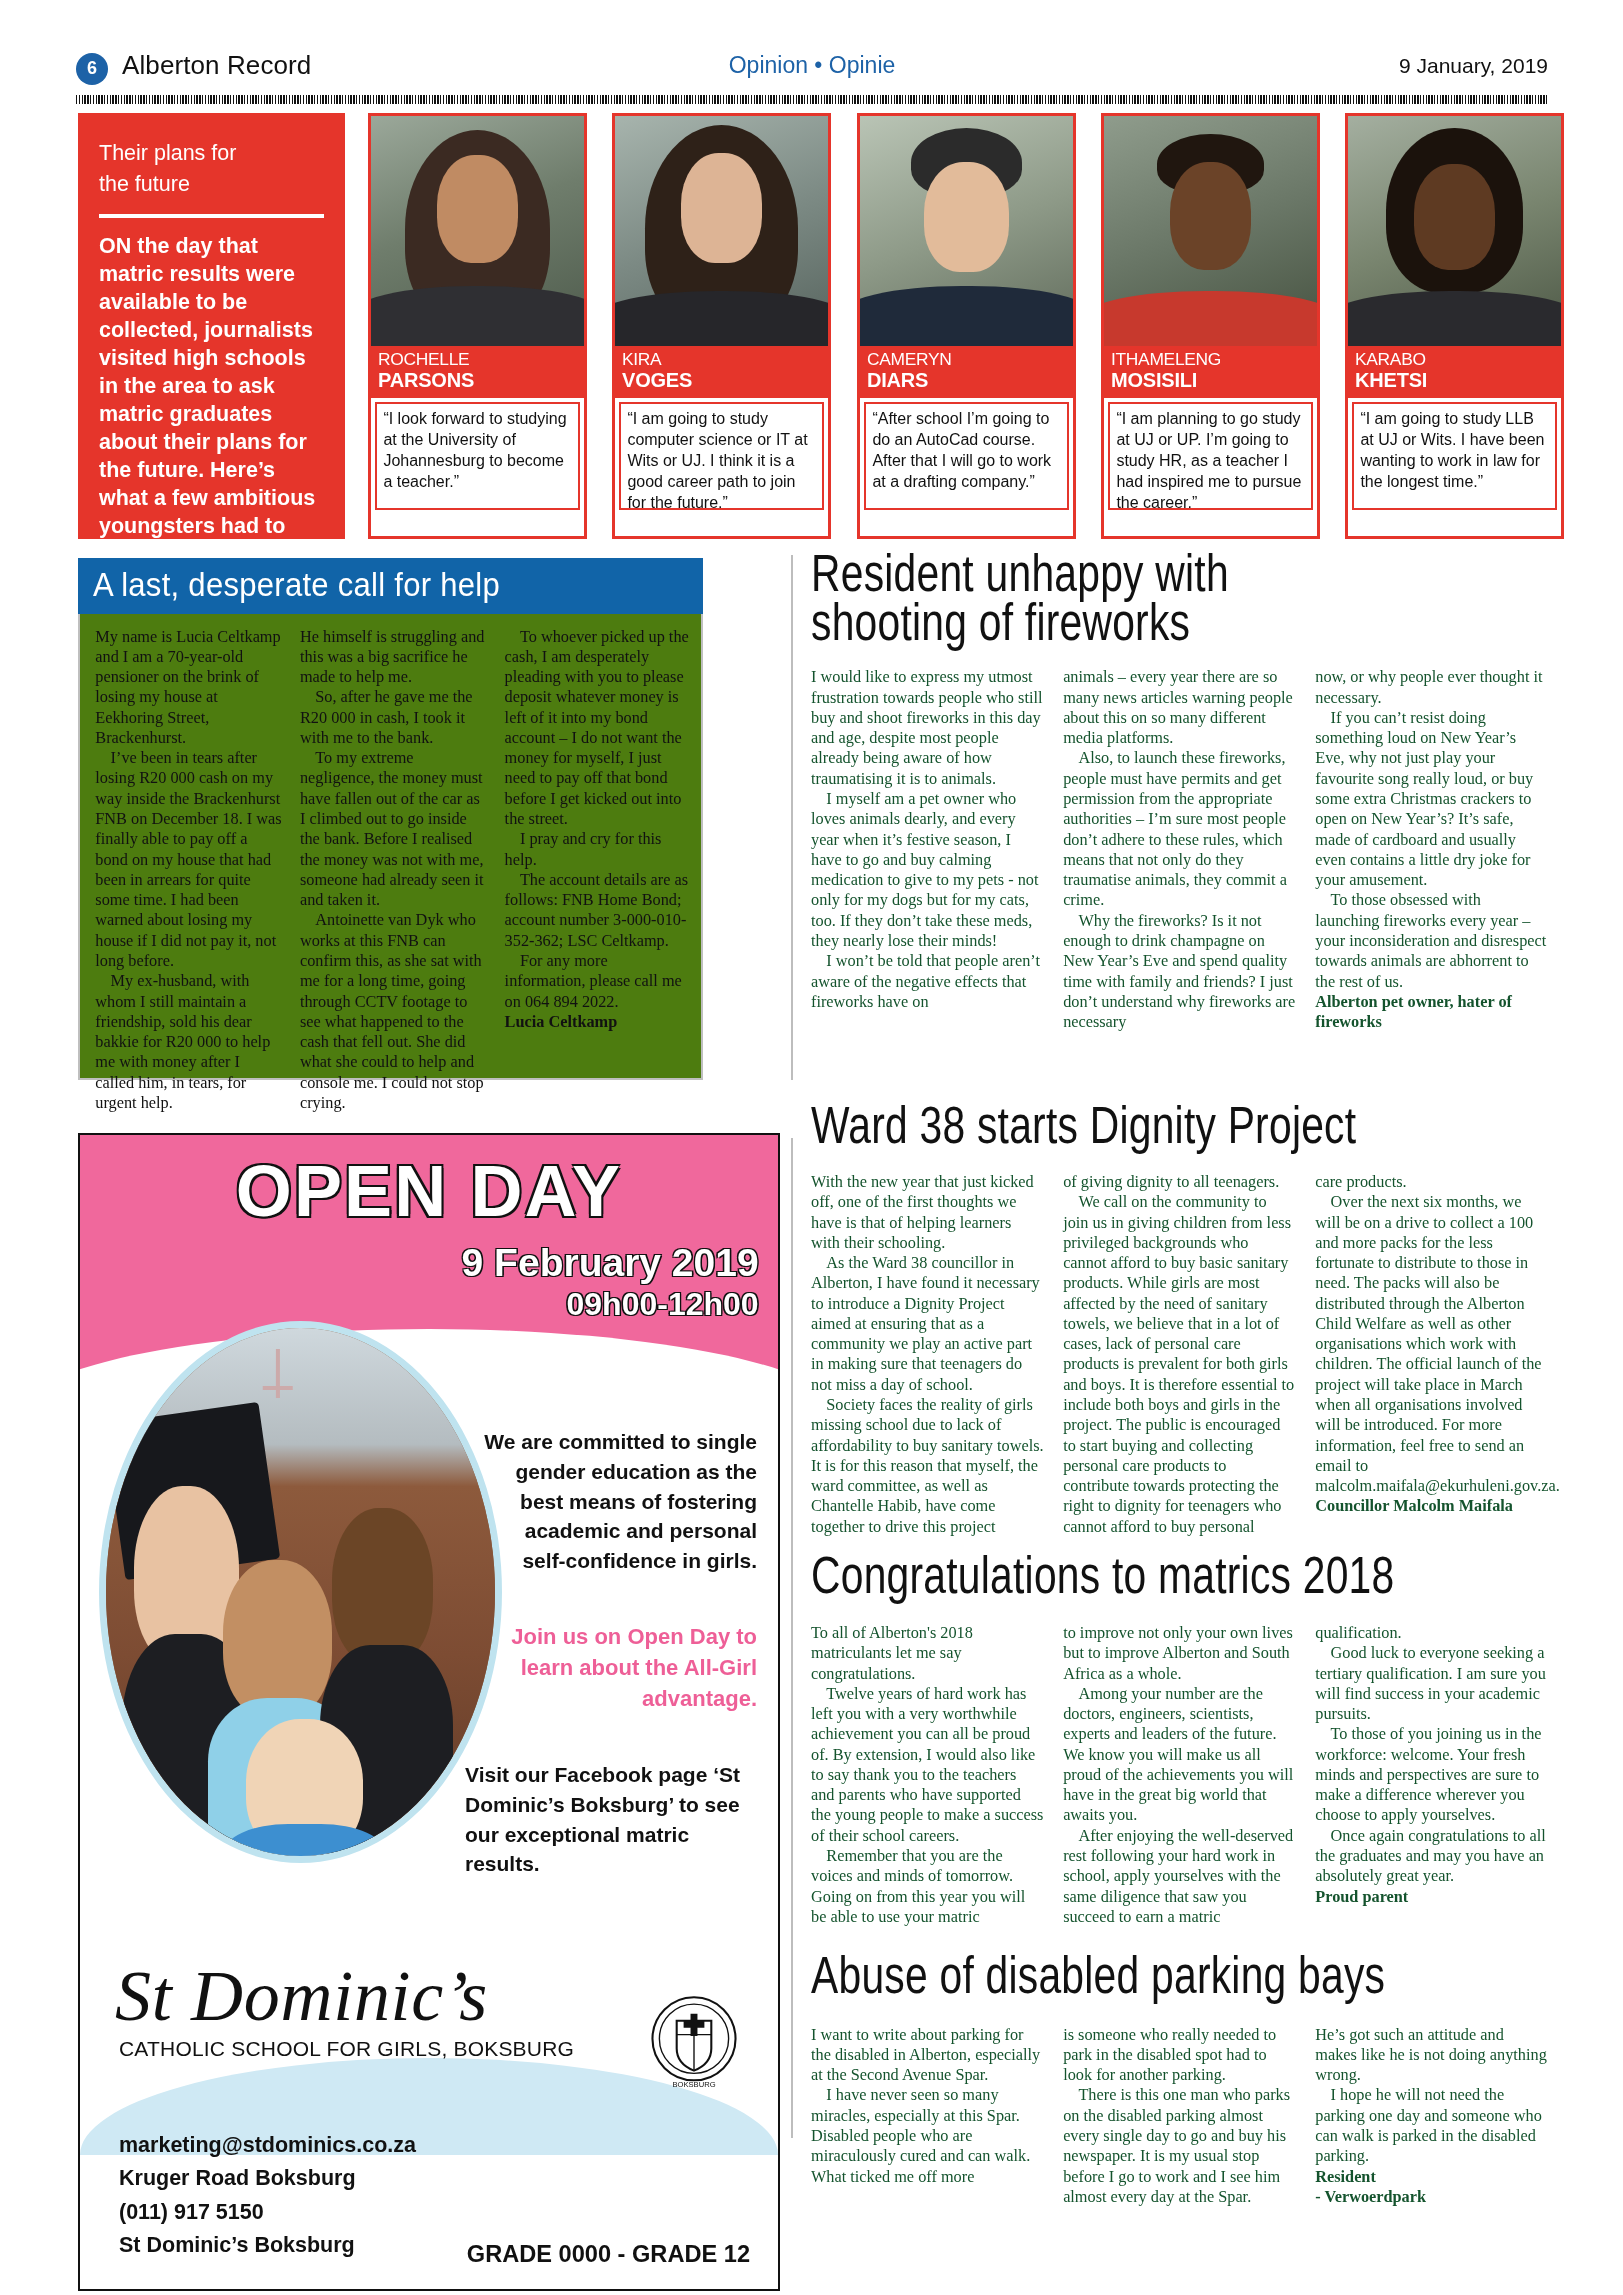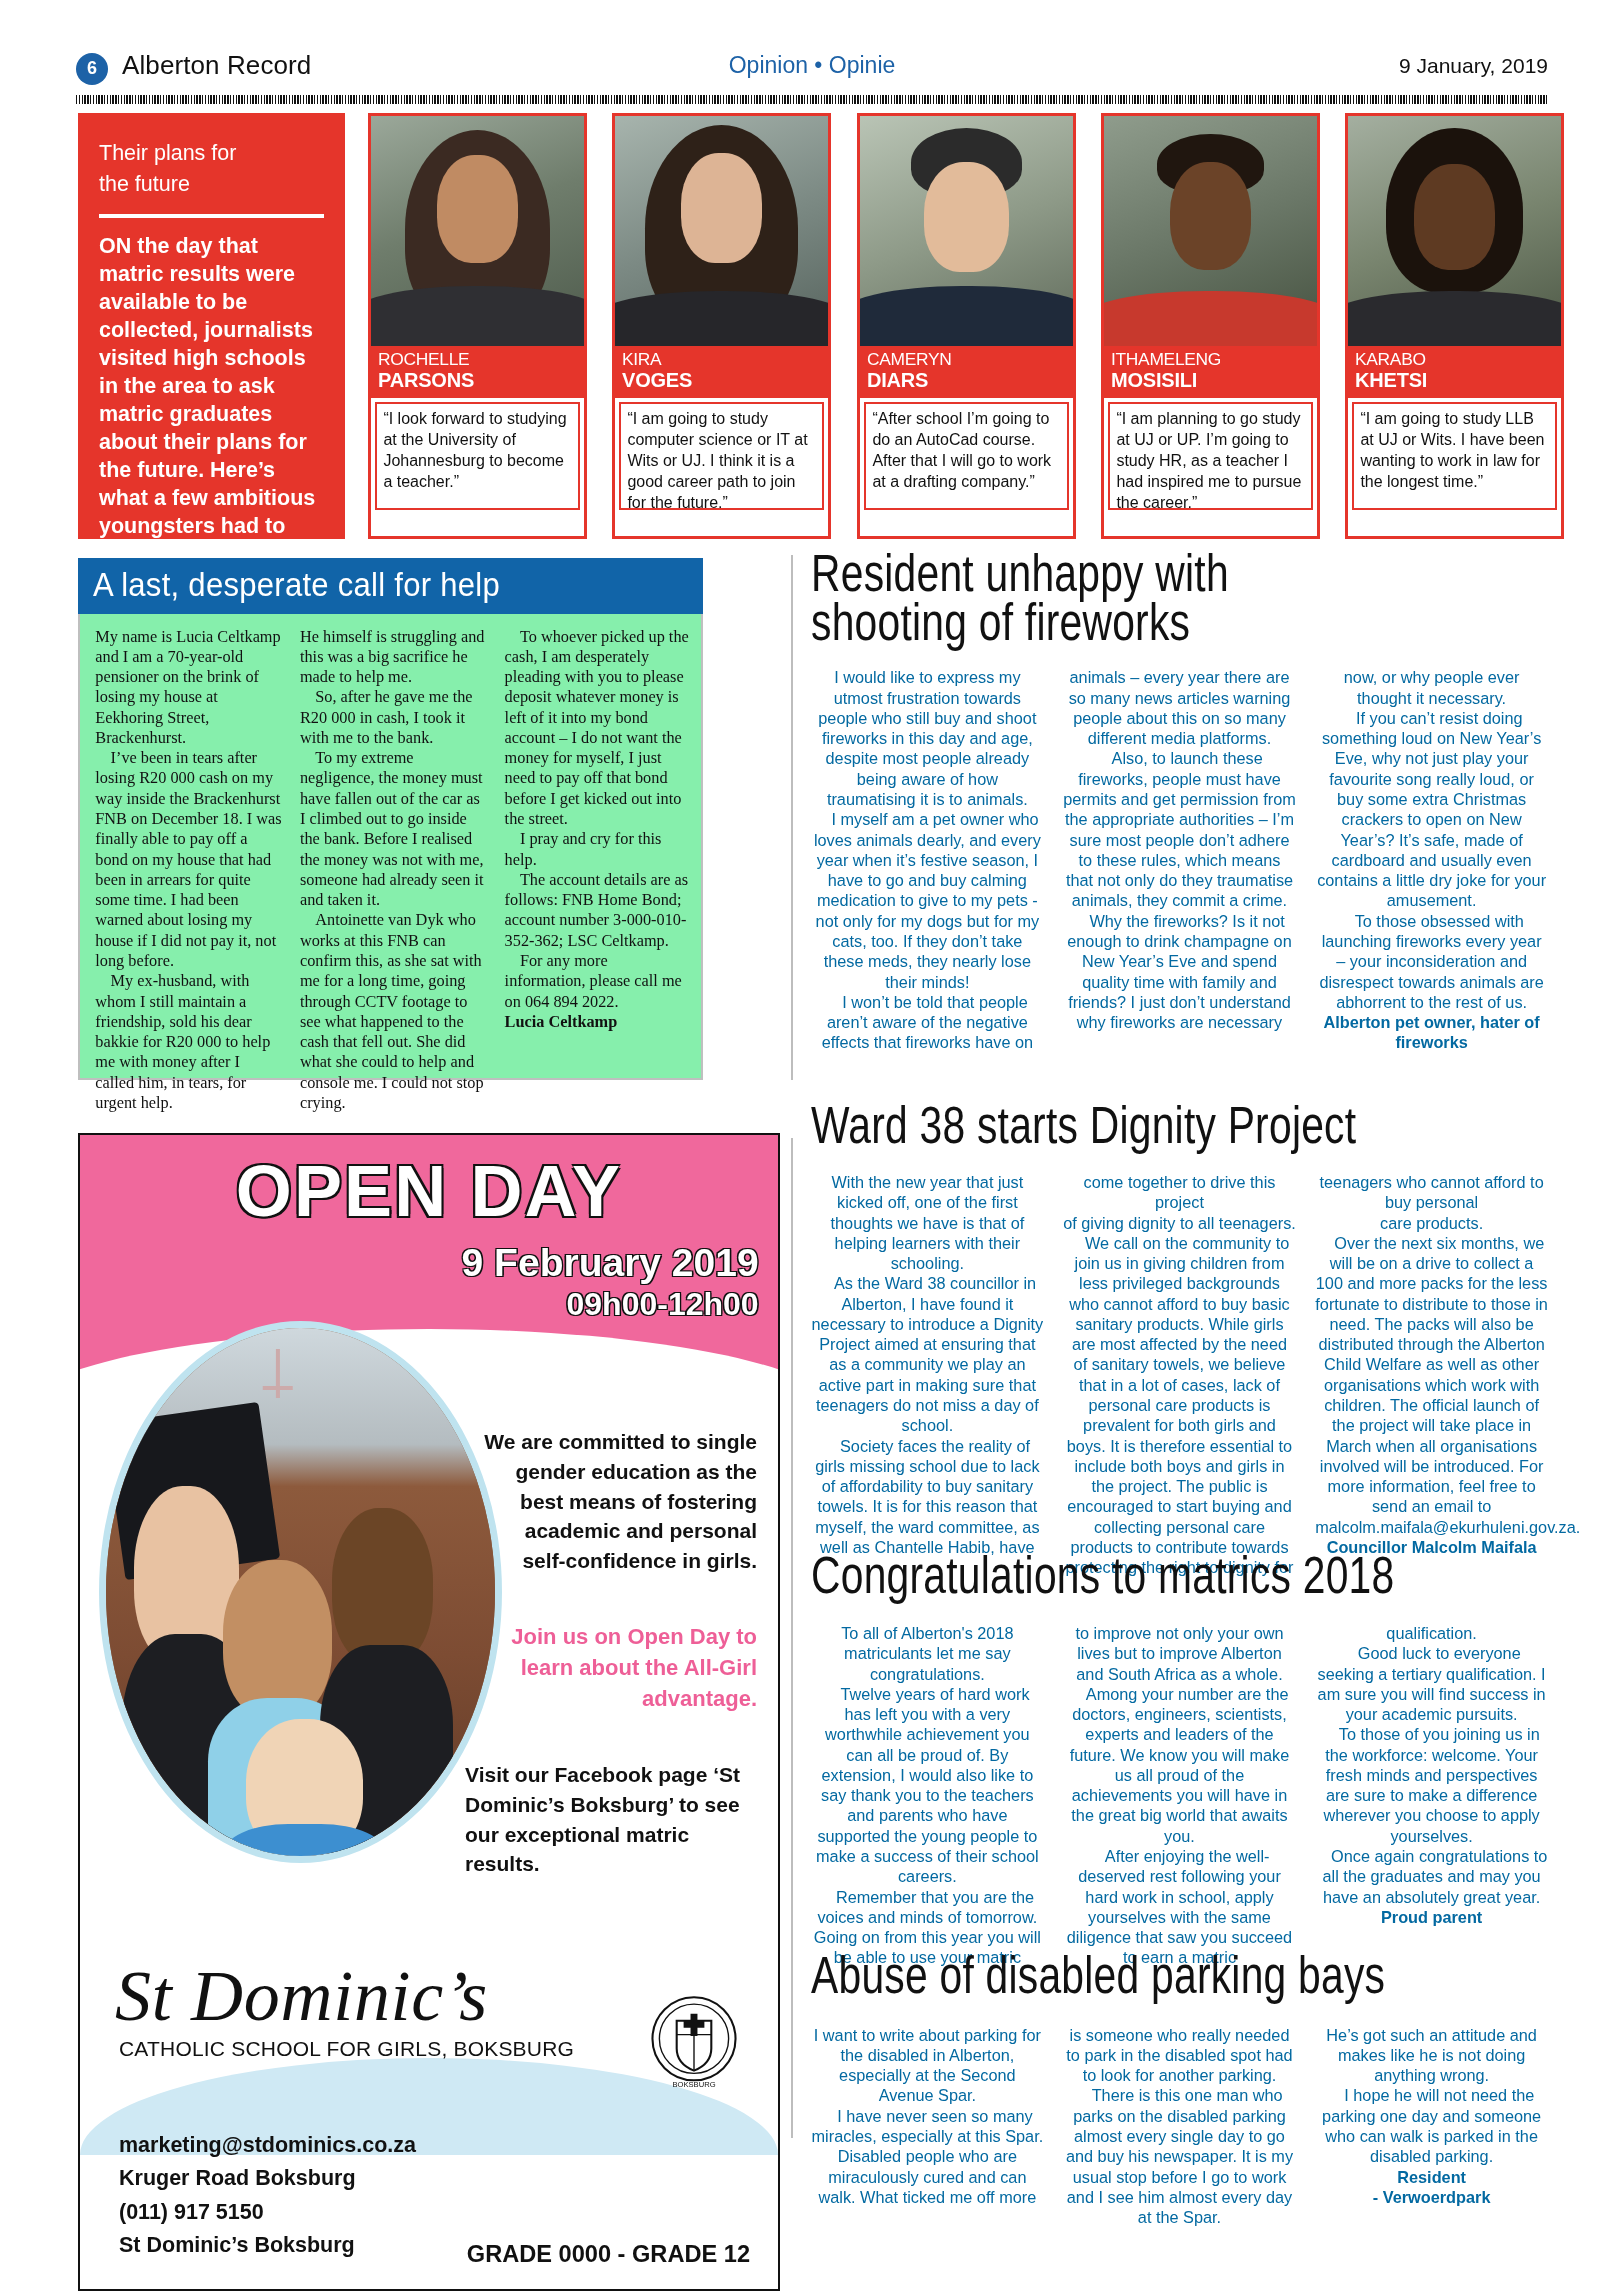--- a/index.html
+++ b/index.html
@@ -35,34 +35,34 @@
   .ph{position:absolute;inset:0;}
   .ph .bg{position:absolute;inset:0;}
   .ph .head{position:absolute;border-radius:46% 46% 42% 42%;}
   .ph .hair{position:absolute;border-radius:50% 50% 40% 40%;}
   .ph .torso{position:absolute;left:-10%;width:120%;bottom:0;border-radius:48% 48% 0 0;}
 
   
   .blue-bar{position:absolute;left:78px;top:558px;width:625px;height:56px;background:#1164a8;}
   .blue-bar span{position:absolute;left:15.3px;top:8.3px;font-size:33px;color:#fff;font-family:"Liberation Sans",sans-serif;
     transform:scaleX(.94);transform-origin:left center;letter-spacing:0.3px;}
-  .letter-box{position:absolute;left:78px;top:614px;width:625px;height:466px;border:2.1px solid #bfbfbf;border-top:none;box-sizing:border-box;background:#86efac;padding-left:27px;}
+  .letter-box{position:absolute;left:78px;top:614px;width:625px;height:466px;border:2.1px solid #bfbfbf;border-top:none;box-sizing:border-box;background:#4d7c0f;padding-left:27px;}
   .letter-cols{position:absolute;left:15.3px;top:12.5px;width:596px;column-count:3;column-gap:18px;}
   .letter-cols p{margin:0;font-size:16.3px;line-height:1.245;text-align:left;font-family:"Liberation Serif",serif;color:#111;}
   .letter-cols p.ind{text-indent:15.3px;}
   .letter-cols p.sig{font-weight:bold;}
 
   
   .vdiv{position:absolute;background:#bdbdbd;width:2.1px;}
   .art{position:absolute;}
   .art h2{margin:0;font-size:51px;line-height:.96;font-weight:normal;color:#111;
     font-family:"Liberation Sans",sans-serif;transform:scaleX(.80);transform-origin:left top;letter-spacing:0.3px;white-space:nowrap;}
   .art h2.wrap{white-space:normal;}
   .art .cols{column-gap:19.4px;}
-  .art .cols p{margin:0;font-size:16.3px;line-height:1.245;font-family:Liberation Sans, sans-serif;color:#0369a1;text-align:center;}
+  .art .cols p{margin:0;font-size:16.3px;line-height:1.245;font-family:Liberation Serif, serif;color:#14532d;}
   .art .cols p.ind{text-indent:15.3px;}
   .art .cols p.sig{font-weight:bold;}
 
   
   .ad{position:absolute;left:78px;top:1133px;width:702px;height:1158px;border:2.8px solid #111;box-sizing:border-box;background:#fff;overflow:hidden;}
   .ad-pink{position:absolute;left:0;top:0;width:100%;height:250px;background:#f0689c;}
   .ad-pink:after{content:"";position:absolute;left:-10%;bottom:-124px;width:120%;height:180px;background:#fff;border-radius:50%;}
   .ad-openday{position:absolute;left:0;right:0;top:15.3px;text-align:center;font-size:72px;font-weight:bold;color:#fff;
     letter-spacing:2.1px;font-family:"Liberation Sans",sans-serif;
     text-shadow:-2.1px -2.1px 0 #111,2.1px -2.1px 0 #111,-2.1px 2.1px 0 #111,2.1px 2.1px 0 #111,0 2.1px 0 #111;}

